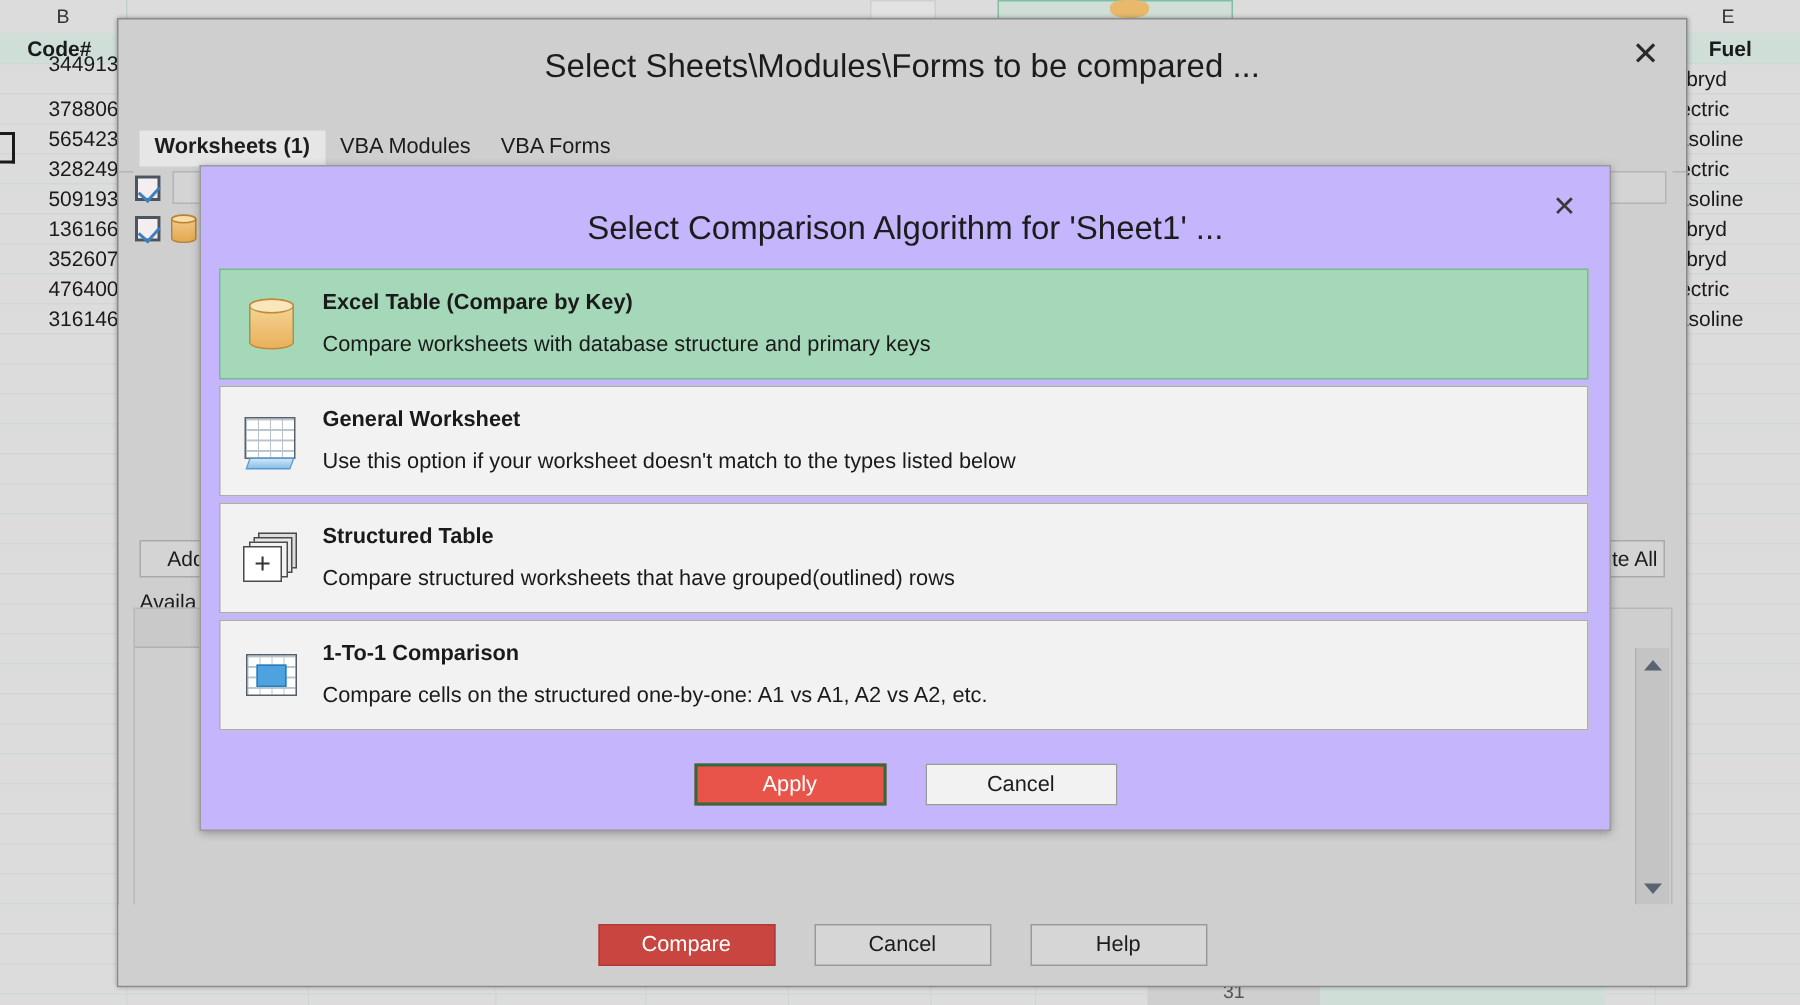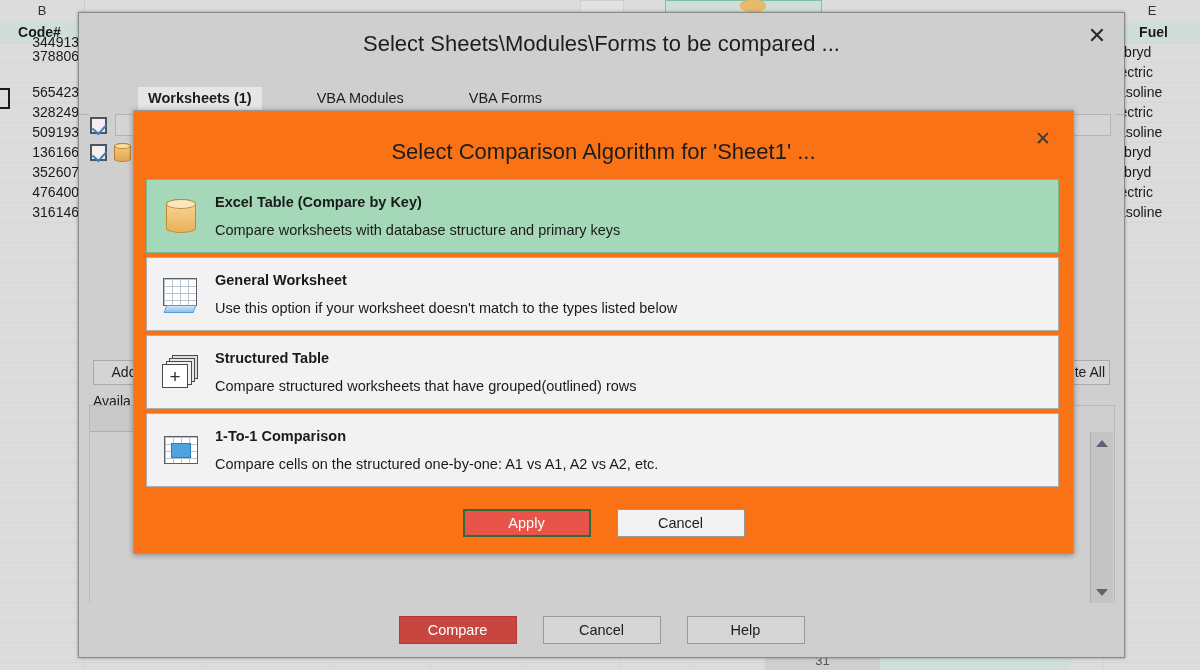--- a/index.html
+++ b/index.html
@@ -86,21 +86,21 @@
   }
   .outer-close {
     position: absolute; right: 14px; top: 10px;
     width: 26px; height: 26px; line-height: 26px; text-align: center;
     font-size: 22px; color: #2a2a2a; cursor: pointer;
   }
   .tabs {
     position: absolute; top: 74px; left: 14px; display: flex; align-items: flex-end; gap: 0;
   }
   .tab {
-    padding: 3px 10px 5px 10px; font-size: 14.5px; color: #1c1c1c; cursor: pointer; margin-left: 45px;
+    padding: 3px 10px 5px 10px; font-size: 14.5px; color: #1c1c1c; cursor: pointer;
   }
   .tab.active { background: #e6e6e6; font-weight: bold; }
   .tabstrip-line {
     position: absolute; top: 101px; left: 0; width: 100%; height: 1px; background: #b4b4b4;
   }
 
   
   .table-area {
     position: absolute; left: 10px; top: 100px; width: 1026px; height: 235px;
     background: #cfcfcf;
@@ -209,21 +209,21 @@
   }
   .yt-glyph i {
     width: 0; height: 0; border-left: 6px solid #fff;
     border-top: 4px solid transparent; border-bottom: 4px solid transparent;
     display: block;
   }
 
   
   .inner-dialog {
     position: absolute; left: 133px; top: 110px; width: 941px; height: 444px;
-    background: #f97316; border: 1px solid #9a9a9a;
+    background: #c4b5fd; border: 1px solid #9a9a9a;
     box-shadow: 0 1px 6px rgba(0,0,0,.35);
     box-sizing: border-box;
   }
   .inner-title {
     position: absolute; top: 28px; left: 0; width: 100%;
     text-align: center; font-size: 22px; color: #1c1c1c;
   }
   .inner-close {
     position: absolute; right: 18px; top: 16px;
     width: 24px; height: 24px; line-height: 24px; text-align: center;
@@ -372,21 +372,21 @@
     <div class="vline" style="left:620px;"></div>
     <div class="vline" style="left:690px;"></div>
     <div class="vline" style="left:765px;"></div>
     <div class="vline" style="left:880px;"></div>
     <div class="vline" style="left:1020px;"></div>
     <div class="vline" style="left:1103px;"></div>
 
     <div id="col-b-cells">
         <div class="cellB hdr-cell" style="top: 22px;">Code#</div>
         <div class="cellB" style="top: 32px;">344913</div>
-        <div class="cellB" style="top: 46px;">378806</div>
+        <div class="cellB" style="top: 62px;">378806</div>
         <div class="cellB" style="top: 82px;">565423</div>
         <div class="cellB" style="top: 102px;">328249</div>
         <div class="cellB" style="top: 122px;">509193</div>
         <div class="cellB" style="top: 142px;">136166</div>
         <div class="cellB" style="top: 162px;">352607</div>
         <div class="cellB" style="top: 182px;">476400</div>
         <div class="cellB" style="top: 202px;">316146</div>
       </div>
     <div id="col-e-cells">
         <div class="cellE hdr-cell" style="top: 22px;">Fuel</div>

